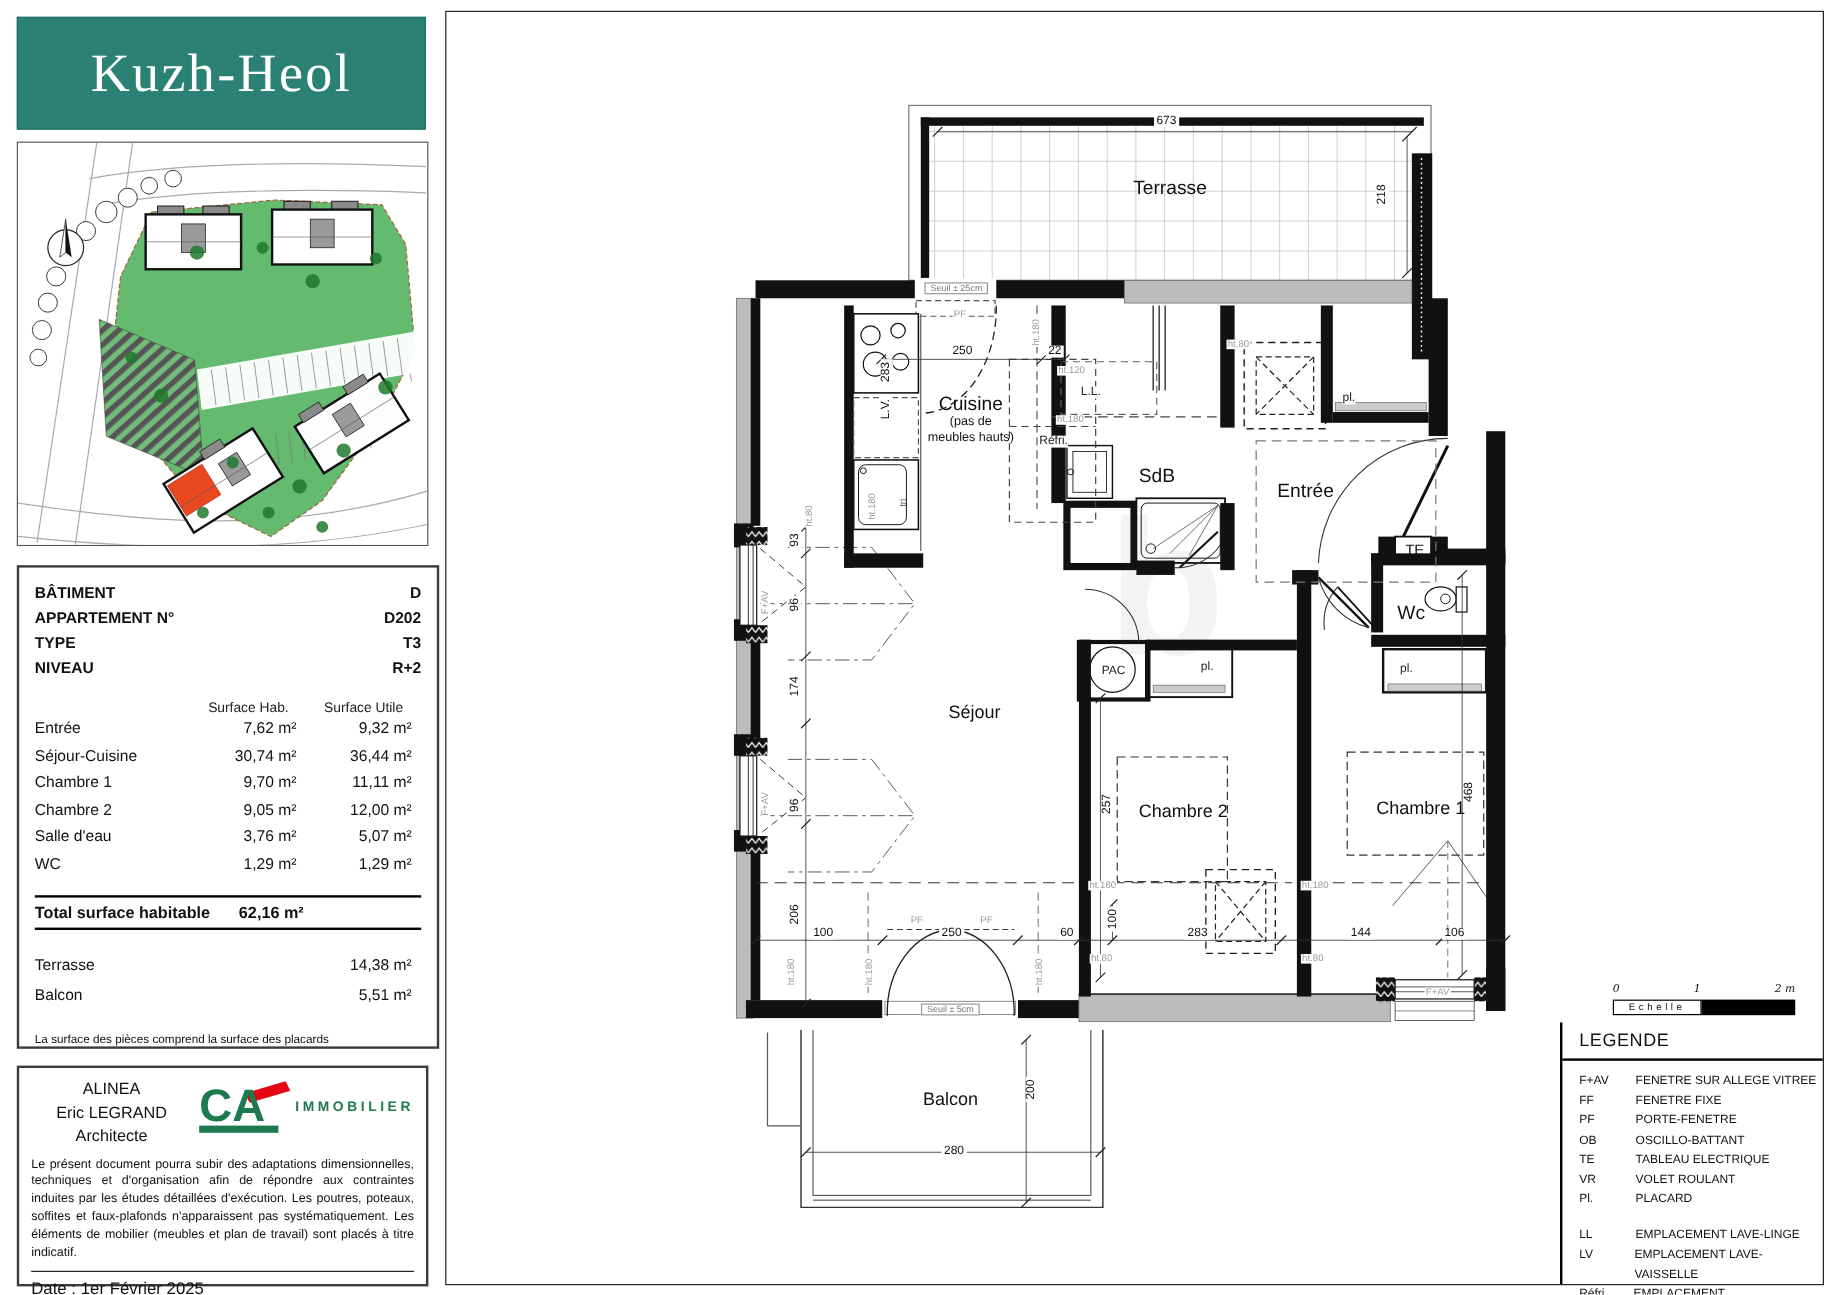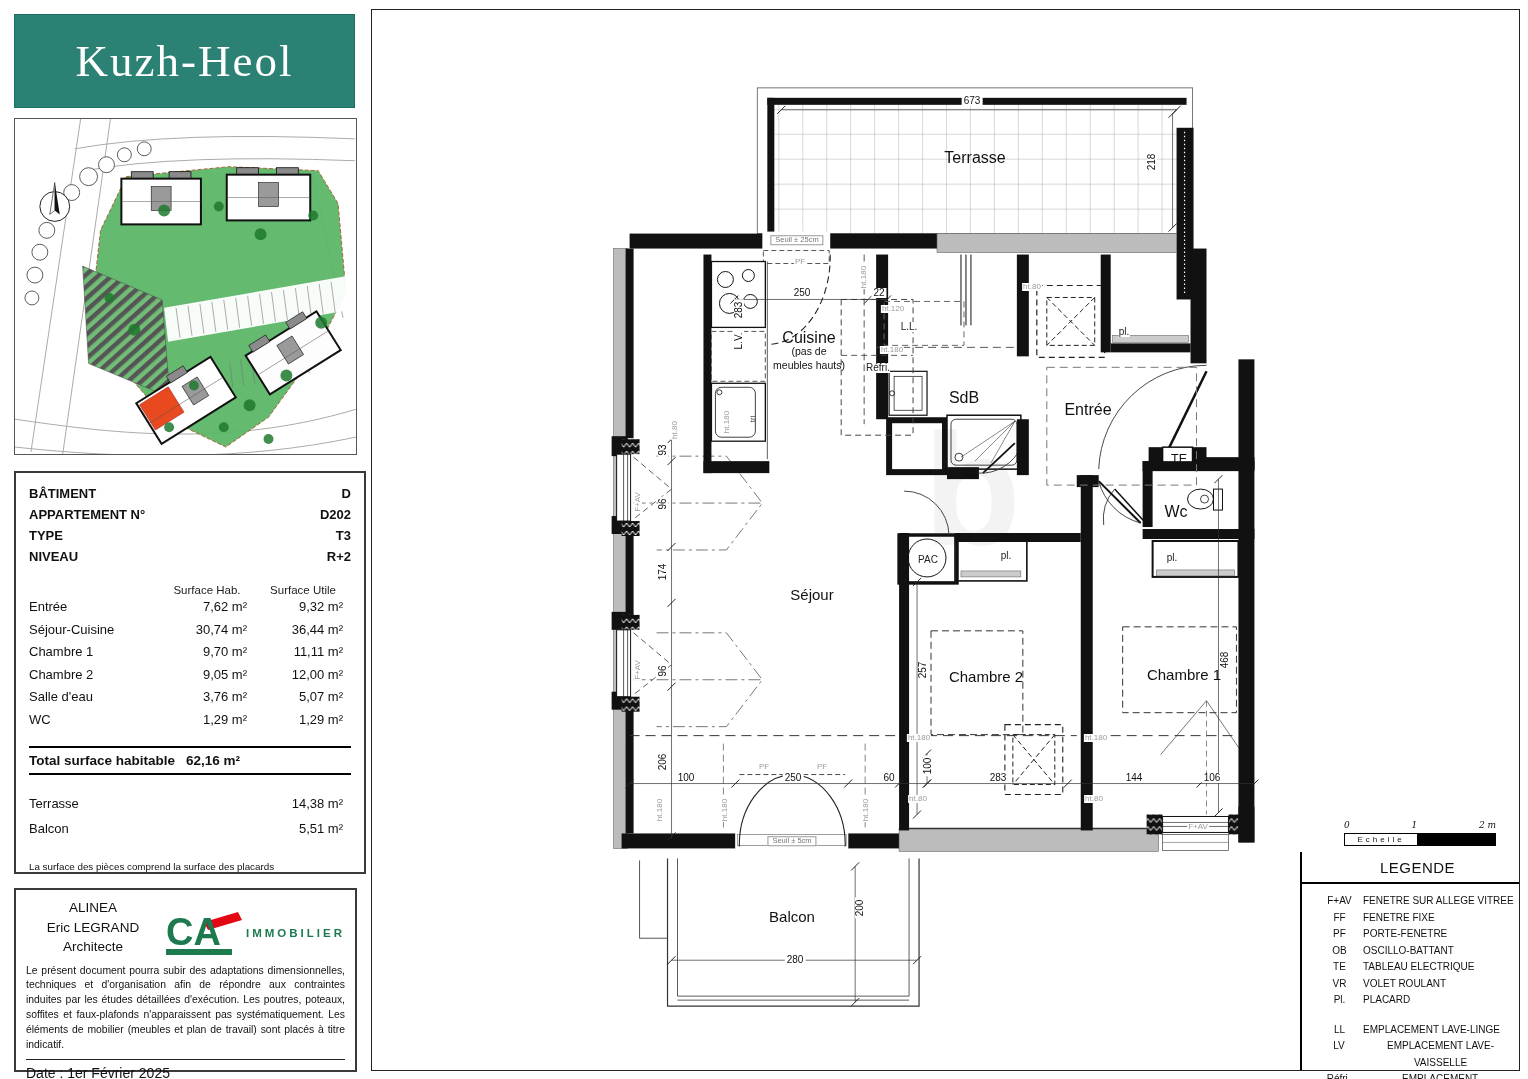--- a/index.html
+++ b/index.html
@@ -15,27 +15,27 @@
   .siteplan-box svg{display:block;width:100%;height:100%;}
   .info-box{left:0;top:457px;width:352px;height:403px;border:2px solid #3a3a3a;padding:10px 13px;}
   .if-row{display:flex;justify-content:space-between;font-weight:bold;font-size:13px;line-height:21px;}
   .surf-header{display:flex;justify-content:flex-end;margin-top:17px;font-size:11.5px;color:#222;}
   .surf-col-h{width:96px;text-align:center;}
   .s-row{display:flex;font-size:13px;line-height:22.5px;}
   .s-room{flex:1;}
   .s-val{width:96px;text-align:right;padding-right:8px;box-sizing:border-box;}
   .total-row{margin-top:15px;border-top:2px solid #000;border-bottom:2px solid #000;
              padding:5px 0;font-weight:bold;font-size:13.5px;display:flex;}
-  .total-row .tv{margin-left:11px;}
+  .total-row .tv{margin-left:24px;}
   #outdoor-rows{margin-top:16px;}
   .o-row{display:flex;justify-content:space-between;font-size:13px;line-height:25px;}
   .o-val{width:96px;text-align:right;padding-right:8px;box-sizing:border-box;}
   .note{margin-top:20px;font-size:9.8px;}
   .arch-box{left:0;top:874px;width:343px;height:184px;border:2px solid #3a3a3a;padding:8px 10px;}
-  .arch-top{display:flex;align-items:flex-end;}
+  .arch-top{display:flex;align-items:flex-start;}
   .arch-names{width:54%;text-align:center;font-size:13.5px;line-height:1.45;}
   .ca-logo{flex:1;display:flex;flex-direction:row;align-items:center;}
   .ca-sub{color:#1d7a4f;font-weight:bold;font-size:11.5px;letter-spacing:3px;margin-top:1px;}
   .disclaimer{font-size:10.4px;text-align:justify;line-height:1.42;margin:7px 0 0 0;}
   .date-row{border-top:1.5px solid #222;margin-top:7px;padding-top:5px;font-size:14px;}
   
   .plan-area{position:absolute;left:371px;top:9px;width:1149px;height:1062px;
              border:1px solid #222;box-sizing:border-box;}
   .plan-svg{position:absolute;left:0;top:0;width:100%;height:100%;}
   .watermark{position:absolute;left:600px;top:480px;transform:translate(-50%,-50%);
@@ -54,21 +54,21 @@
   
   .scalebar{position:absolute;left:972px;top:810px;width:152px;}
   .sb-ticks{display:flex;justify-content:space-between;font-size:9px;font-style:italic;
             font-family:"DejaVu Serif",serif;height:13px;}
   .sb-bar{display:flex;height:13px;}
   .sb-white{width:74px;border:1px solid #000;background:#fff;font-size:8px;letter-spacing:3px;
             display:flex;align-items:center;justify-content:center;box-sizing:border-box;}
   .sb-black{flex:1;background:#000;}
   
   .legend{position:absolute;left:928px;top:842px;width:219px;height:218px;
-          border-left:2px solid #000;box-sizing:border-box;text-align:center;}
+          border-left:2px solid #000;box-sizing:border-box;}
   .legend-title{font-size:15px;padding:7px 0 6px 14px;border-bottom:2px solid #000;letter-spacing:0.5px;}
   #legend-entries{padding:9px 0 0 14px;}
   .leg-group{margin-bottom:13px;}
   .leg-row{display:flex;font-size:10px;line-height:16.5px;}
   .leg-abbr{width:47px;}
 </style>
 </head>
 <body>
 
 <div class="page">

